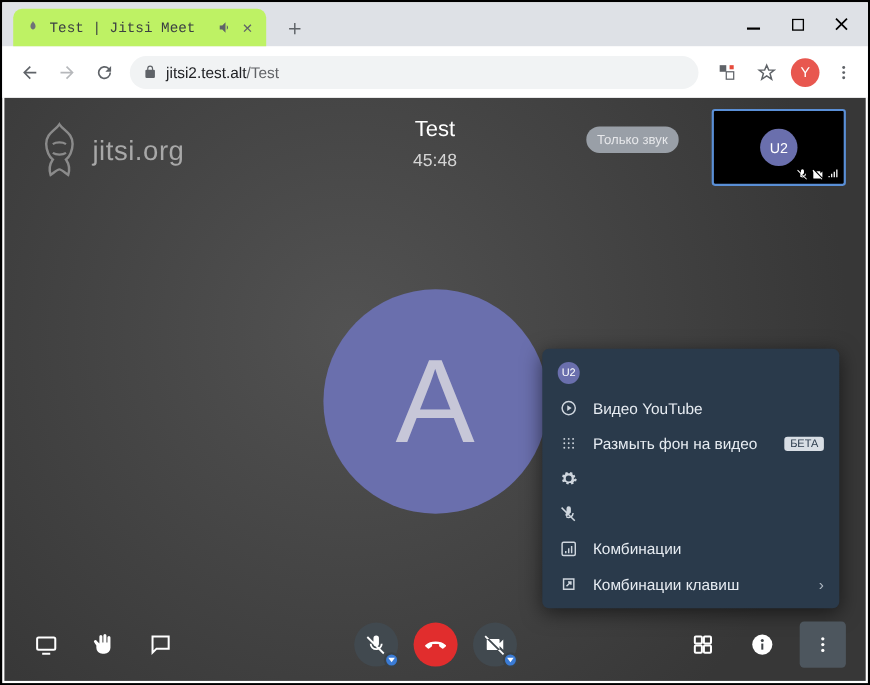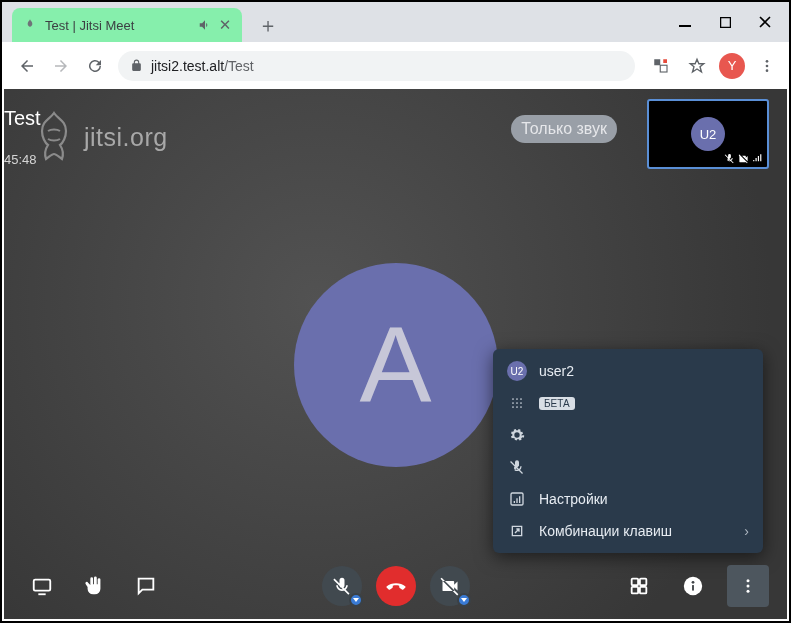--- a/index.html
+++ b/index.html
@@ -1,20 +1,20 @@
 <!DOCTYPE html>
 <html><head>
 <meta charset="utf-8">
 <style>
   * { box-sizing: border-box; margin: 0; padding: 0; }
   body { font-family: Arial, Helvetica, sans-serif; background: #fff; width: 791px; height: 623px; overflow: hidden; position: relative; border: 2px solid #000; }
   
   .browser-chrome { background: #dee1e6; height: 87px; border-bottom: 1px solid #c7c9cd; }
   .tab-bar { height: 40px; display: flex; align-items: flex-end; padding-left: 10px; position: relative; }
-  .tab { background: #86efac; border-radius: 8px 8px 0 0; height: 34px; width: 230px; display: flex; align-items: center; padding: 0 10px; font-size: 13px; color: #3c4043; position: relative; }
+  .tab { background: #bef264; border-radius: 8px 8px 0 0; height: 34px; width: 230px; display: flex; align-items: center; padding: 0 10px; font-size: 13px; color: #3c4043; position: relative; font-family: Liberation Mono, monospace; }
   .tab .favicon { width: 16px; height: 16px; margin-right: 7px; display: flex; align-items: center; justify-content: center; }
   .tab .favicon svg { width: 14px; height: 14px; }
   .tab .title { flex: 1; overflow: hidden; white-space: nowrap; }
   .tab .audio-icon { width: 14px; margin: 0 6px; }
   .tab .close { width: 14px; text-align: center; color: #5f6368; cursor: pointer; font-size: 15px; }
   .new-tab-btn { width: 28px; height: 28px; display: flex; align-items: center; justify-content: center; font-size: 20px; color: #5f6368; margin-left: 12px; margin-bottom: 3px; cursor: pointer; }
   .window-controls { position: absolute; right: 4px; top: 0; height: 40px; display: flex; align-items: center; }
   .window-controls div { width: 40px; height: 30px; display: flex; align-items: center; justify-content: center; color: #000; font-size: 14px; cursor: pointer; }
   .addr-bar { height: 47px; background: #fff; display: flex; align-items: center; padding: 0 8px; }
   .nav-btn { width: 34px; height: 34px; display: flex; align-items: center; justify-content: center; color: #5f6368; cursor: pointer; }
@@ -22,24 +22,24 @@
   .url-box { flex: 1; height: 30px; background: #f1f3f4; border-radius: 15px; display: flex; align-items: center; padding: 0 12px; margin: 0 6px; font-size: 14px; color: #202124; }
   .lock-icon { margin-right: 8px; color: #5f6368; }
   .url-text .url-path { color: #616367; }
   .right-icons { display: flex; align-items: center; gap: 8px; padding-left: 6px; }
   .ext-icon, .star-icon, .menu-dots { width: 28px; height: 28px; display: flex; align-items: center; justify-content: center; color: #5f6368; cursor: pointer; }
   .avatar-chip { width: 26px; height: 26px; background: #e8574f; color: #fff; border-radius: 50%; display: flex; align-items: center; justify-content: center; font-size: 13px; font-weight: 500; }
   
   .app { position: absolute; top: 87px; left: 2px; right: 2px; bottom: 2px; background: #474747; background: radial-gradient(circle at 40% 40%, #525252 0%, #373737 80%); overflow: hidden; }
   .watermark { position: absolute; left: 30px; top: 22px; display: flex; align-items: center; color: #a8a8a8; font-size: 25px; font-weight: 500; letter-spacing: 0.5px; }
   .watermark svg { width: 40px; height: 52px; margin-right: 10px; opacity: .72; }
-  .header { position: absolute; top: 18px; left: 0; right: 0; color: #fff; }
+  .header { position: absolute; top: 18px; left: 0; right: 0; text-align: center; color: #fff; }
   .header .title { font-size: 20px; font-weight: 500; }
-  .header .timer { font-size: 13px; color: #d5d5d5; margin-top: 22px; }
-  .audio-only-badge { position: absolute; top: 26px; right: 170px; background: #999fa7; color: #e6e7ea; font-size: 16px; padding: 5px 10px; border-radius: 50%/100%; border-radius: 14px; }
+  .header .timer { font-size: 16px; color: #d5d5d5; margin-top: 8px; }
+  .audio-only-badge { position: absolute; top: 26px; right: 170px; background: #999fa7; color: #e6e7ea; font-size: 12px; padding: 5px 10px; border-radius: 50%/100%; border-radius: 14px; }
   .thumbnail { position: absolute; top: 10px; right: 18px; width: 122px; height: 70px; background: #000; border: 2px solid #5a8fd6; border-radius: 3px; display: flex; align-items: center; justify-content: center; }
   .thumbnail .avatar-sm { width: 34px; height: 34px; background: #6a6fad; border-radius: 50%; color: #fff; display: flex; align-items: center; justify-content: center; font-size: 13px; }
   .thumbnail .thumb-icons { position: absolute; bottom: 3px; right: 4px; display: flex; gap: 3px; }
   .thumbnail .thumb-icons span { color: #fff; font-size: 11px; }
   .big-avatar { position: absolute; left: 50%; top: 52%; transform: translate(-50%, -50%); width: 204px; height: 204px; background: #6a6fad; border-radius: 50%; display: flex; align-items: center; justify-content: center; color: #c7c7d8; font-size: 108px; font-weight: 400; }
   
   .more-menu { position: absolute; right: 24px; bottom: 66px; width: 270px; background: #2a3a4b; border-radius: 6px; box-shadow: 0 4px 18px rgba(0,0,0,.55); padding: 6px 0; color: #e7ecf2; font-size: 14px; }
   .menu-item { display: flex; align-items: center; height: 32px; padding: 0 14px; gap: 12px; cursor: pointer; position: relative; }
   .menu-icon { width: 20px; display: flex; align-items: center; justify-content: center; color: #cfd6de; }
   .menu-item .label { flex: 1; white-space: nowrap; overflow: hidden; text-overflow: ellipsis; }
@@ -186,38 +186,47 @@
     </div>
   </div>
 
   <div class="big-avatar">A</div>
 
   <div class="more-menu">
     <div class="menu-item">
       <div class="menu-icon">
           <div class="menu-avatar-sm">U2</div>
         </div>
-      <span class="label">user2</span>
+    </div>
+    <div class="menu-item">
+      <div class="menu-icon">
+          <svg width="16" height="16" viewBox="0 0 24 24">
+            <circle cx="12" cy="12" r="9" fill="none" stroke="#cfd6de" stroke-width="2"></circle>
+            <path fill="#cfd6de" d="M10 8l6 4-6 4z"></path>
+          </svg>
+        </div>
+      <span class="label">Видео YouTube</span>
     </div>
     <div class="menu-item">
       <div class="menu-icon">
           <svg width="16" height="16" viewBox="0 0 24 24">
             <g fill="#cfd6de">
               <circle cx="6" cy="6" r="1.3"></circle>
               <circle cx="12" cy="6" r="1.3"></circle>
               <circle cx="18" cy="6" r="1.3"></circle>
               <circle cx="6" cy="12" r="1.3"></circle>
               <circle cx="12" cy="12" r="1.3"></circle>
               <circle cx="18" cy="12" r="1.3"></circle>
               <circle cx="6" cy="18" r="1.3"></circle>
               <circle cx="12" cy="18" r="1.3"></circle>
               <circle cx="18" cy="18" r="1.3"></circle>
             </g>
           </svg>
         </div>
+      <span class="label">Размыть фон на видео</span>
       <span class="badge">БЕТА</span>
     </div>
     <div class="menu-item">
       <div class="menu-icon">
           <svg width="16" height="16" viewBox="0 0 24 24">
             <path fill="#cfd6de" d="M12 8a4 4 0 1 0 0 8 4 4 0 0 0 0-8zm9 4l2 1-1 3-2-.5a9 9 0 0 1-1.7 1.7l.5 2-3 1-1-2a9 9 0 0 1-2.4 0l-1 2-3-1 .5-2A9 9 0 0 1 6 16.5L4 17l-1-3 2-1a9 9 0 0 1 0-2.4l-2-1 1-3 2 .5A9 9 0 0 1 7.5 6L7 4l3-1 1 2a9 9 0 0 1 2.4 0l1-2 3 1-.5 2A9 9 0 0 1 18 7.5l2-.5 1 3-2 1a9 9 0 0 1 0 2.4z"></path>
           </svg>
         </div>
     </div>
     <div class="menu-item">
@@ -227,21 +236,21 @@
           </svg>
         </div>
     </div>
     <div class="menu-item">
       <div class="menu-icon">
           <svg width="16" height="16" viewBox="0 0 24 24">
             <rect x="3" y="3" width="18" height="18" fill="none" stroke="#cfd6de" stroke-width="2" rx="2"></rect>
             <path fill="#cfd6de" d="M7 15h2v3H7zM11 11h2v7h-2zM15 8h2v10h-2z"></path>
           </svg>
         </div>
-      <span class="label">Настройки</span>
+      <span class="label">Комбинации</span>
     </div>
     <div class="menu-item">
       <div class="menu-icon">
           <svg width="16" height="16" viewBox="0 0 24 24">
             <path fill="none" stroke="#cfd6de" stroke-width="2" d="M5 5h14v14H5z"></path>
             <path fill="none" stroke="#cfd6de" stroke-width="2" d="M9 15l6-6M15 13V9h-4"></path>
           </svg>
         </div>
       <span class="label">Комбинации клавиш</span>
       <span class="chev">›</span>

